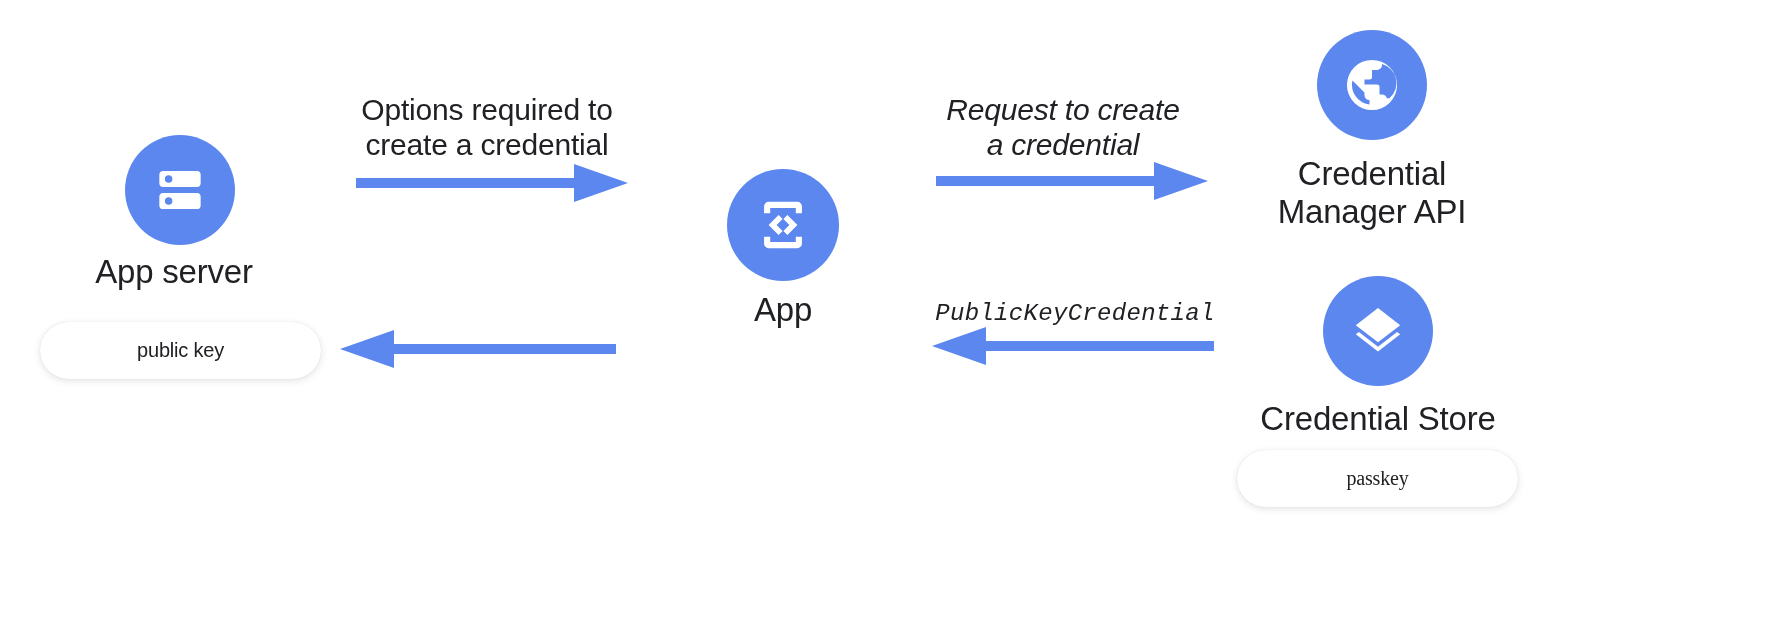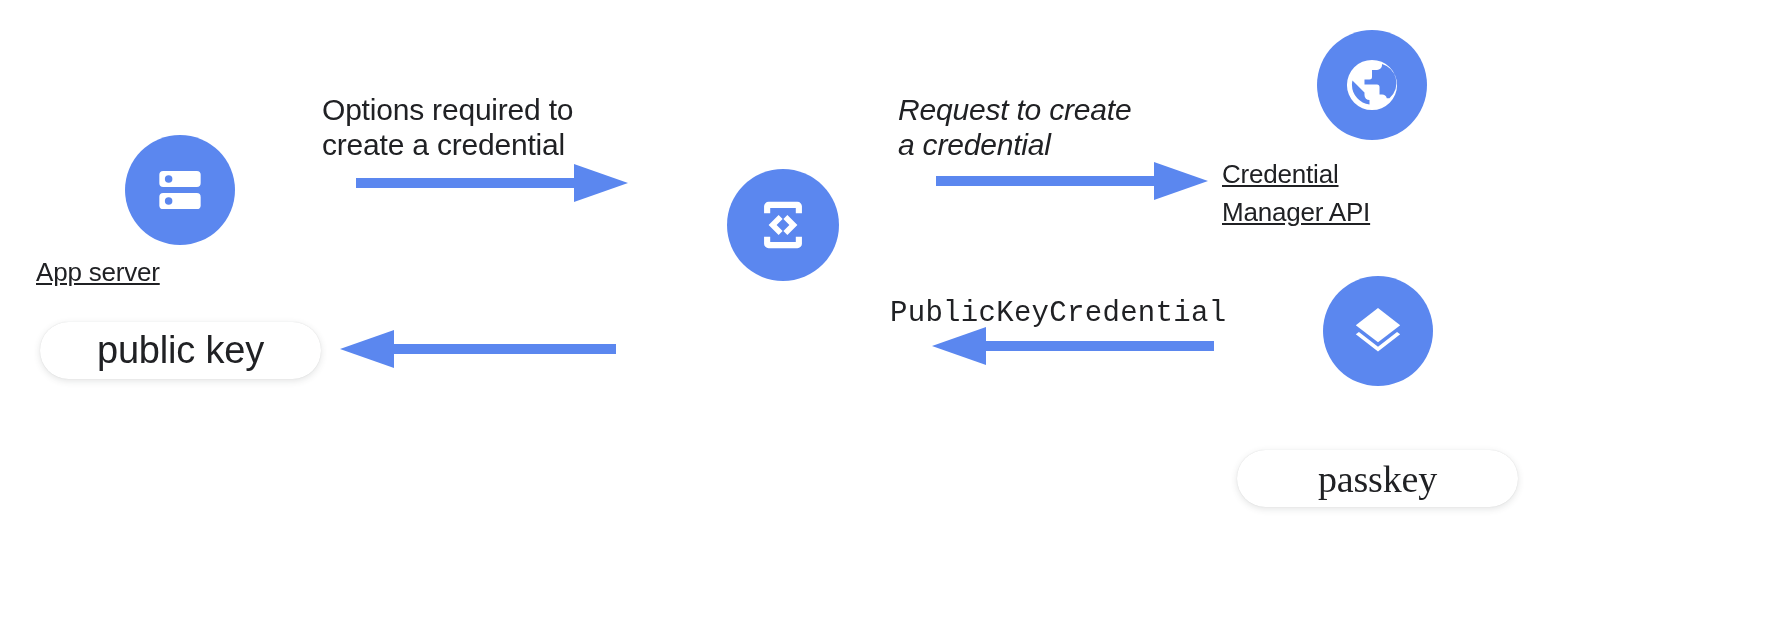--- a/index.html
+++ b/index.html
@@ -27,81 +27,82 @@
     border-radius: 50%;
     background: #5b87ef;
     display: flex;
     align-items: center;
     justify-content: center;
   }
   .node-icon svg { display: block; }
 
   .node-label {
     position: absolute;
+    text-align: center;
     color: #202124;
-    font-size: 26px;
+    font-size: 33px;
     line-height: 38px;
     letter-spacing: -0.2px;
     white-space: pre-line;
     font-family: "Liberation Sans", sans-serif;
-    text-decoration: underline;
   }
 
   
   .pill {
     position: absolute;
     background: #ffffff;
     border-radius: 999px;
     box-shadow: 0 2px 7px rgba(60,64,67,0.14), 0 0 1px rgba(60,64,67,0.18);
     display: flex;
     align-items: center;
     justify-content: center;
     color: #202124;
-    font-size: 38px;
+    font-size: 20px;
     letter-spacing: -0.2px;
     font-family: "Liberation Sans", sans-serif;
   }
 
   
   .arrow { position: absolute; }
   .arrow svg { display: block; overflow: visible; }
 
   
   .arrow-label {
     position: absolute;
-    text-align: left;
+    text-align: center;
     color: #202124;
     font-size: 30px;
     line-height: 35px;
     letter-spacing: -0.2px;
     white-space: pre-line;
     font-family: "Liberation Sans", sans-serif;
   }
   .arrow-label.mono {
     font-family: "Liberation Mono", "DejaVu Sans Mono", monospace;
-    font-size: 29px;
+    font-size: 24px;
     letter-spacing: 0.3px;
+    font-style: italic;
   }
 </style>
 </head>
 <body>
 
 <div id="diagram">
 
   <div class="node-icon" style="left:125px; top:135px; width:110px; height:110px;">
     <span>
       <svg width="62" height="62" viewBox="0 0 24 24" aria-hidden="true">
         <rect x="4" y="4.6" width="16" height="6.2" rx="1.5" fill="#ffffff"></rect>
         <circle cx="7.6" cy="7.7" r="1.45" fill="#5b87ef"></circle>
         <rect x="4" y="13.2" width="16" height="6.2" rx="1.5" fill="#ffffff"></rect>
         <circle cx="7.6" cy="16.3" r="1.45" fill="#5b87ef"></circle>
       </svg>
     </span>
   </div>
-  <div class="node-label" style="left:36px; top:253px; width:300px;">App server</div>
+  <div class="node-label" style="left:24px; top:253px; width:300px;">App server</div>
   <div class="pill" style="left:40px; top:322px; width:281px; height:57px;">public key</div>
 
   <div class="arrow-label" style="left:322px; top:92px; width:330px;">Options required to
 create a credential</div>
   <div class="arrow" style="left:356px; top:160px;">
     <svg width="272" height="46" viewBox="0 0 272 46" aria-hidden="true">
       <rect x="0" y="18" width="224" height="10" fill="#5b87ef"></rect>
       <polygon points="218,4 272,23 218,42" fill="#5b87ef"></polygon>
     </svg>
   </div>
@@ -120,20 +121,21 @@
         <path d="M6.6 3.3h10.8a1.7 1.7 0 0 1 1.7 1.7v2.6h-2.3V5.6H7.2v2.0H4.9V5.0a1.7 1.7 0 0 1 1.7-1.7z" fill="#ffffff"></path>
 
         <path d="M4.9 16.4h2.3v2.0h9.6v-2.0h2.3V19a1.7 1.7 0 0 1-1.7 1.7H6.6A1.7 1.7 0 0 1 4.9 19z" fill="#ffffff"></path>
 
         <path d="M10.35 8.25 6.6 12l3.75 3.75 1.5-1.5L9.6 12l2.25-2.25z" fill="#ffffff"></path>
 
         <path d="M13.65 8.25 17.4 12l-3.75 3.75-1.5-1.5L14.4 12l-2.25-2.25z" fill="#ffffff"></path>
       </svg>
     </span>
   </div>
+  <div class="node-label" style="left:633px; top:291px; width:300px;">App</div>
 
   <div class="arrow-label" style="left:898px; top:92px; width:330px;font-style:italic;">Request to create
 a credential</div>
   <div class="arrow" style="left:936px; top:158px;">
     <svg width="272" height="46" viewBox="0 0 272 46" aria-hidden="true">
       <rect x="0" y="18" width="224" height="10" fill="#5b87ef"></rect>
       <polygon points="218,4 272,23 218,42" fill="#5b87ef"></polygon>
     </svg>
   </div>
 
@@ -156,15 +158,16 @@
 Manager API</div>
 
   <div class="node-icon" style="left:1323px; top:276px; width:110px; height:110px;">
     <span>
       <svg width="62" height="62" viewBox="0 0 24 24" aria-hidden="true">
         <path fill="#ffffff" d="M12 3.1 3.4 9.75 12 16.4l8.6-6.65z"></path>
         <path fill="#ffffff" d="M12 18.05 4.62 12.34 3.4 13.29 12 19.94l8.6-6.65-1.23-.95z"></path>
       </svg>
     </span>
   </div>
+  <div class="node-label" style="left:1228px; top:400px; width:300px;">Credential Store</div>
   <div class="pill" style="left:1237px; top:450px; width:281px; height:57px;font-family:Liberation Serif, serif;">passkey</div>
 
 </div>
 
 </body></html>

